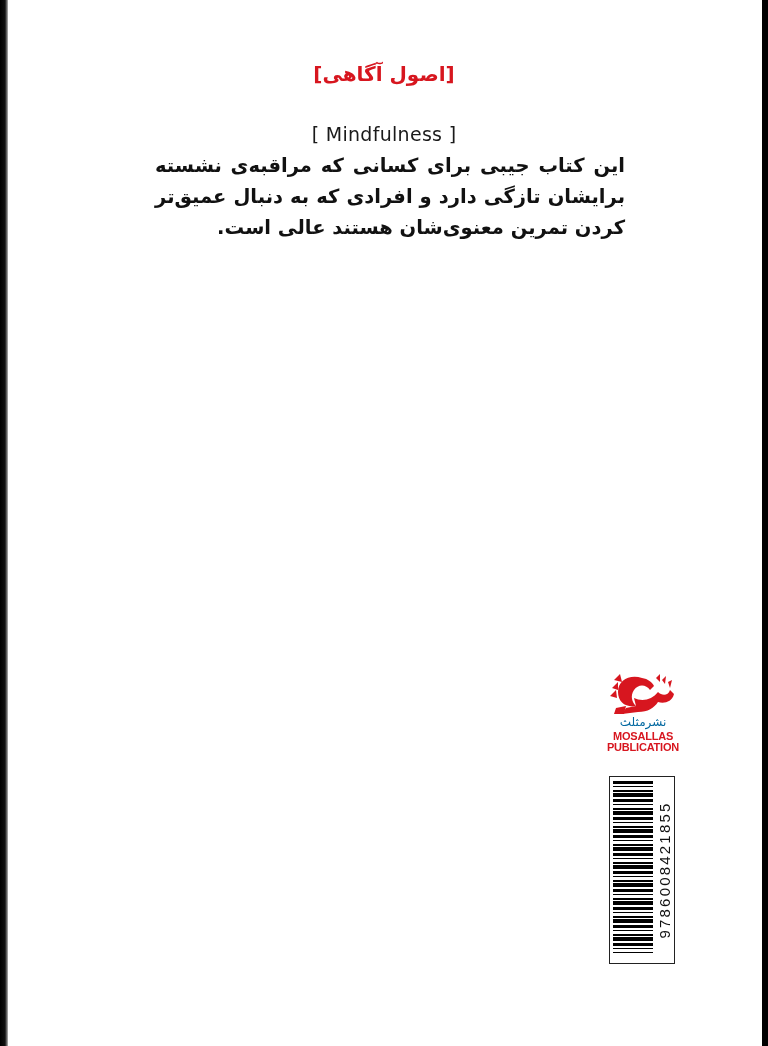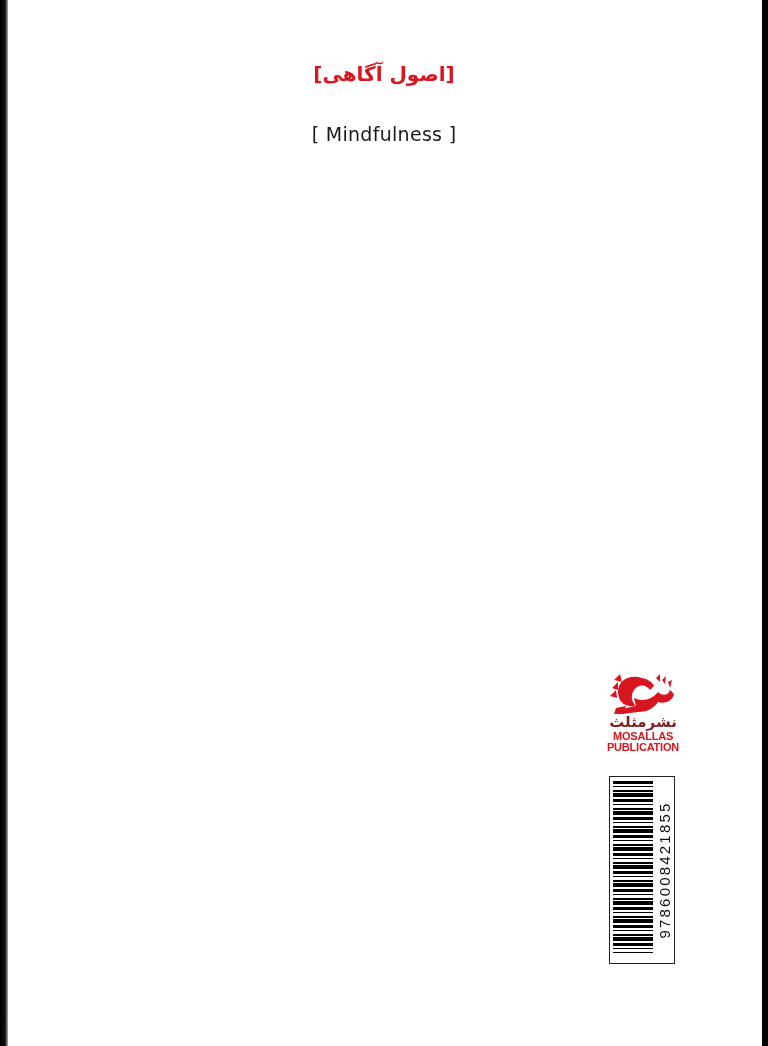--- a/index.html
+++ b/index.html
@@ -31,21 +31,21 @@
       direction: rtl; text-align: justify;
       color: #111; font-weight: bold; font-size: 19.5px; line-height: 31px;
     }
     .blurb p { margin: 0; }
     .logo {
       position: absolute; left: 603px; top: 672px; width: 80px; height: 100px;
       text-align: center;
     }
     .logo svg { display: block; margin: 0 auto; }
     .logo-fa {
-      direction: rtl; color: #7f1d1d; font-weight: bold; font-size: 15px; line-height: 17px; margin-top: -2px;
+      direction: rtl; color: #0369a1; font-weight: normal; font-size: 12px; line-height: 17px; margin-top: -2px;
     }
     .logo-en {
       color: #d7161f; font-weight: bold; font-size: 11px; line-height: 11px;
       font-family: "Liberation Sans", sans-serif; letter-spacing: -0.2px;
     }
     .barcode {
       position: absolute; left: 609px; top: 776px; width: 64px; height: 186px;
       border: 1px solid #222; background: #fff; overflow: hidden;
     }
     .bars {
@@ -67,20 +67,21 @@
 </head>
 <body>
 
 <div class="edge-left"></div>
 <div class="edge-right"></div>
 
 <div class="series-title">[اصول آگاهی]</div>
 <div class="series-subtitle">[ Mindfulness ]</div>
 
 <div class="blurb">
+  <p>این کتاب جیبی برای کسانی که مراقبه‌ی نشسته برایشان تازگی دارد و افرادی که به دنبال عمیق‌تر کردن تمرین معنوی‌شان هستند عالی است.</p>
 </div>
 
 <div class="logo">
   <svg width="70" height="44" viewBox="0 0 70 44">
     <g fill="#d7161f">
       <path d="M34 6 C22 2 10 8 10 20 C10 30 18 36 28 34 C24 30 22 24 26 18 C30 12 38 12 42 18 L46 14 C44 10 40 7 34 6 Z"></path>
       <path d="M6 8 L12 2 L14 10 Z M4 16 L10 10 L10 18 Z M2 24 L8 18 L9 26 Z"></path>
       <path d="M26 26 C34 30 44 28 50 20 C54 24 60 24 62 18 L66 22 C64 30 56 32 50 30 C46 36 40 40 30 40 L14 42 L18 36 L28 34 Z"></path>
       <path d="M48 6 L52 2 L52 10 Z M54 8 L58 4 L57 12 Z M60 10 L64 8 L62 16 Z"></path>
       <path d="M8 36 L18 34 L16 42 L6 42 Z"></path>

